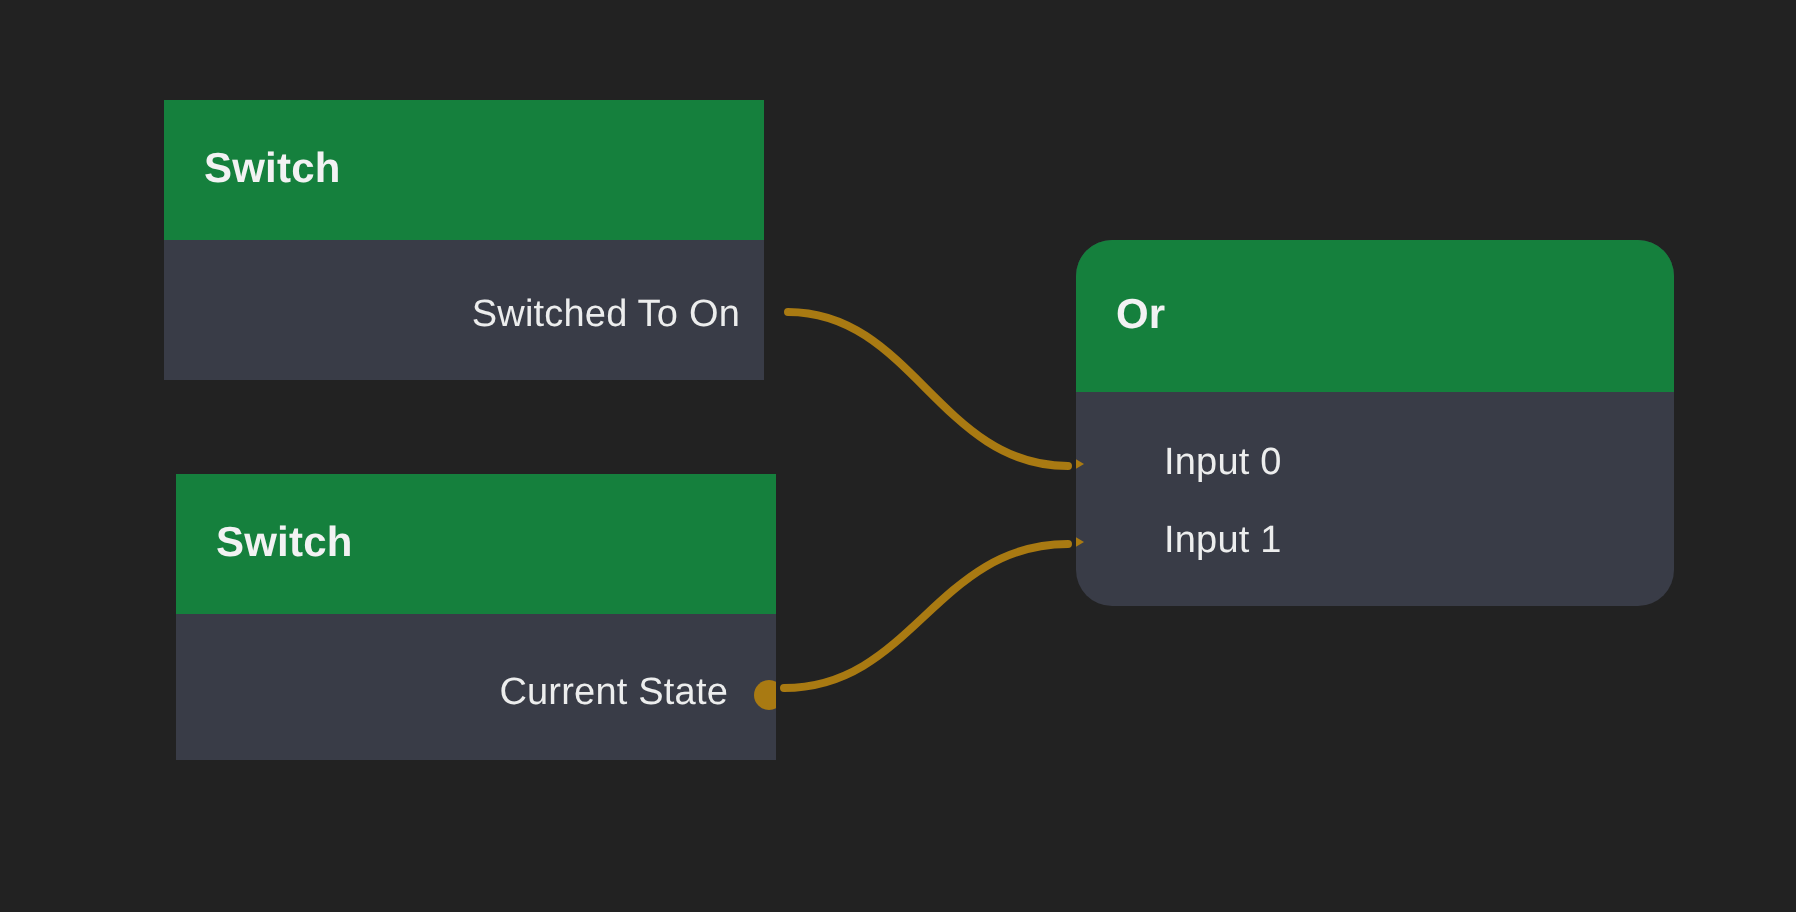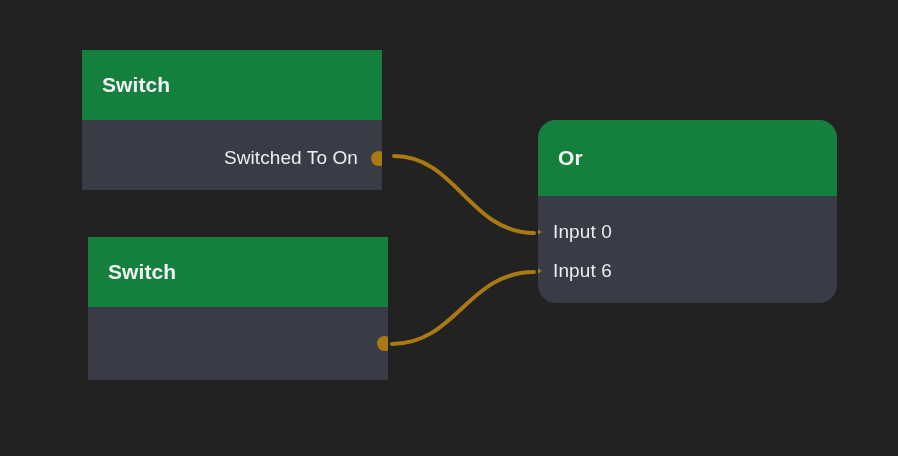--- a/index.html
+++ b/index.html
@@ -49,20 +49,21 @@
     align-items: center;
     white-space: nowrap;
   }
   .pin-row.out {
     right: 0;
     justify-content: flex-end;
   }
   .pin-row.in {
     left: 0;
     justify-content: flex-start;
+    gap: 29px;
   }
   .pin-label {
     color: #eceded;
     font-size: 19px;
     font-weight: 400;
     letter-spacing: 0.1px;
   }
   .pin-dot {
     width: 15px;
     height: 15px;
@@ -101,48 +102,49 @@
 
   <svg id="wires" viewBox="0 0 898 456" width="898" height="456" xmlns="http://www.w3.org/2000/svg">
     <path class="wire" d="M 394 156 C 456 156, 470 233, 534 233"></path>
     <path class="wire" d="M 392 344 C 456 344, 468 272, 534 272"></path>
   </svg>
 
   <div class="node" style="left:82px; top:50px; width:300px; height:140px;">
     <div class="node-header" style="height:70px;">
       <span class="node-title" style="margin-left:20px;">Switch</span>
     </div>
-    <div class="node-body" style="height:70px;">
+    <div class="node-body" style="height:70px;padding-left:12px;">
       <div class="pin-row out" style="top:27px; right:-4px;">
         <span class="pin-label">Switched To On</span>
         <span class="pin-dot" style="margin-left:13px;"></span>
       </div>
     </div>
   </div>
 
   <div class="node" style="left:88px; top:237px; width:300px; height:143px;">
     <div class="node-header" style="height:70px;">
       <span class="node-title" style="margin-left:20px;">Switch</span>
     </div>
     <div class="node-body" style="height:73px;">
       <div class="pin-row out" style="top:29px; right:-4px;">
+        <span class="pin-label">Current State</span>
         <span class="pin-dot" style="margin-left:13px;"></span>
       </div>
     </div>
   </div>
 
   <div class="node" style="left:538px; top:120px; width:299px; height:183px;border-radius:18px;">
     <div class="node-header" style="height:76px;">
       <span class="node-title" style="margin-left:20px;">Or</span>
     </div>
     <div class="node-body" style="height:107px;">
       <div class="pin-row in" style="top:25px; left:-11px;">
         <span class="pin-arrow"></span>
         <span class="pin-label" style="margin-left:11px;">Input 0</span>
       </div>
       <div class="pin-row in" style="top:64px; left:-11px;">
         <span class="pin-arrow"></span>
-        <span class="pin-label" style="margin-left:11px;">Input 6</span>
+        <span class="pin-label" style="margin-left:11px;">Input 1</span>
       </div>
     </div>
   </div>
 
 </div>
 
 </body></html>

